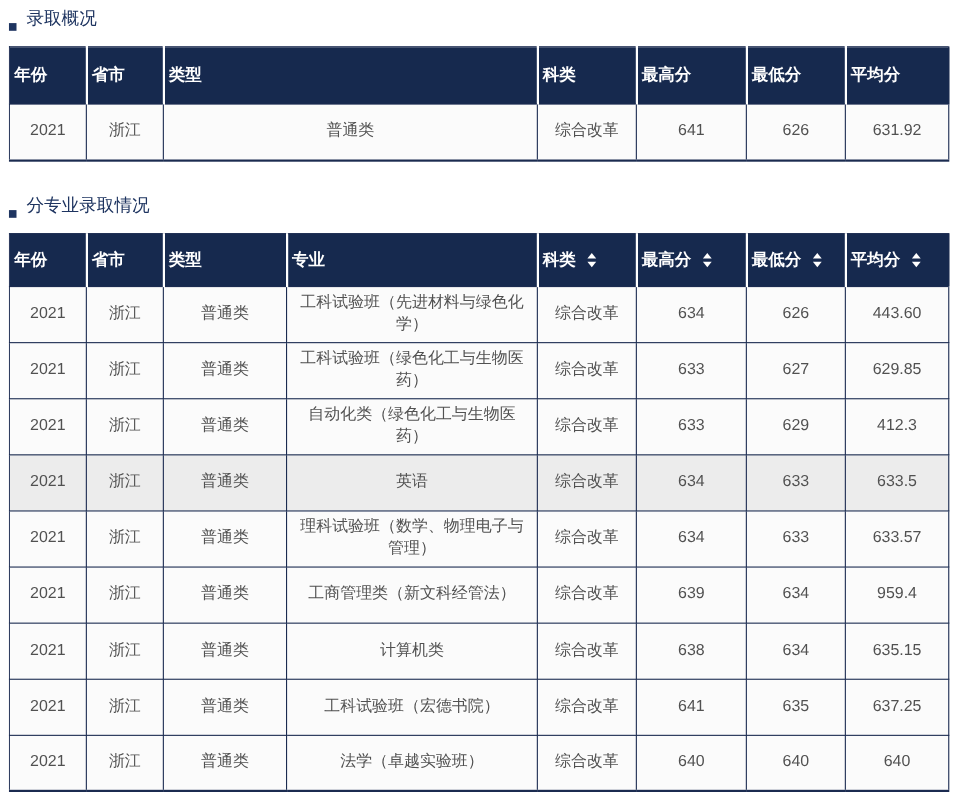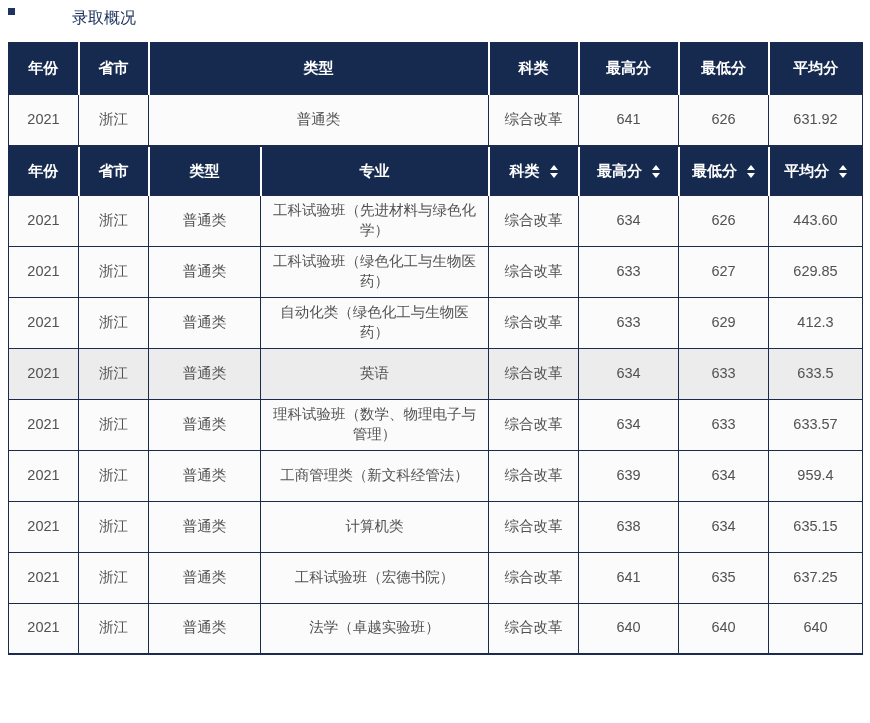--- a/index.html
+++ b/index.html
@@ -13,27 +13,26 @@
   *{box-sizing:border-box;}
   html,body{background:#ffffff;}
   body{
     margin:8px;
     font-family:"Liberation Sans", sans-serif;
     width:870px;
   }
   .section{width:854px;}
   .sec-title{
     display:flex;
-    align-items:flex-start;
+    align-items:flex-end;
     font-size:16px;
     font-weight:400;
     color:var(--title);
     margin:0 0 14px 0;
     line-height:20px;
-    gap:48px;
   }
   .section.second .sec-title{margin-top:31px;}
   .bullet{
     width:7px;height:7px;
     background:var(--title);
     margin-right:9px;
     display:inline-block;
     flex:0 0 auto;
   }
   table{
@@ -41,21 +40,21 @@
     table-layout:fixed;
     width:854px;
     border:1px solid var(--border);
   }
   th{
     background:var(--header-bg);
     color:#ffffff;
     font-size:15px;
     font-weight:700;
     border-right:2px solid #ffffff;
-    text-align:center;
+    text-align:left;
     vertical-align:middle;
     padding:0 4px;
   }
   th:last-child{border-right:1px solid var(--border);}
   table.t0 th{height:52px;}
   table.t1 th{height:48px;}
   td{
     height:51px;
     border:1px solid var(--border);
     background:var(--row-bg);
@@ -141,20 +140,24 @@
           <td>综合改革</td>
           <td>641</td>
           <td>626</td>
           <td>631.92</td>
         </tr>
       </tbody>
     </table>
 </div>
 
 <div class="section second">
+  <h2 class="sec-title">
+    <span class="bullet"></span>
+    <span>分专业录取情况</span>
+  </h2>
   <table class="t1">
       <colgroup>
         <col style="width: 70px;">
         <col style="width: 70px;">
         <col style="width: 112px;">
         <col style="width: 228px;">
         <col style="width: 90px;">
         <col style="width: 100px;">
         <col style="width: 90px;">
         <col style="width: 94px;">

